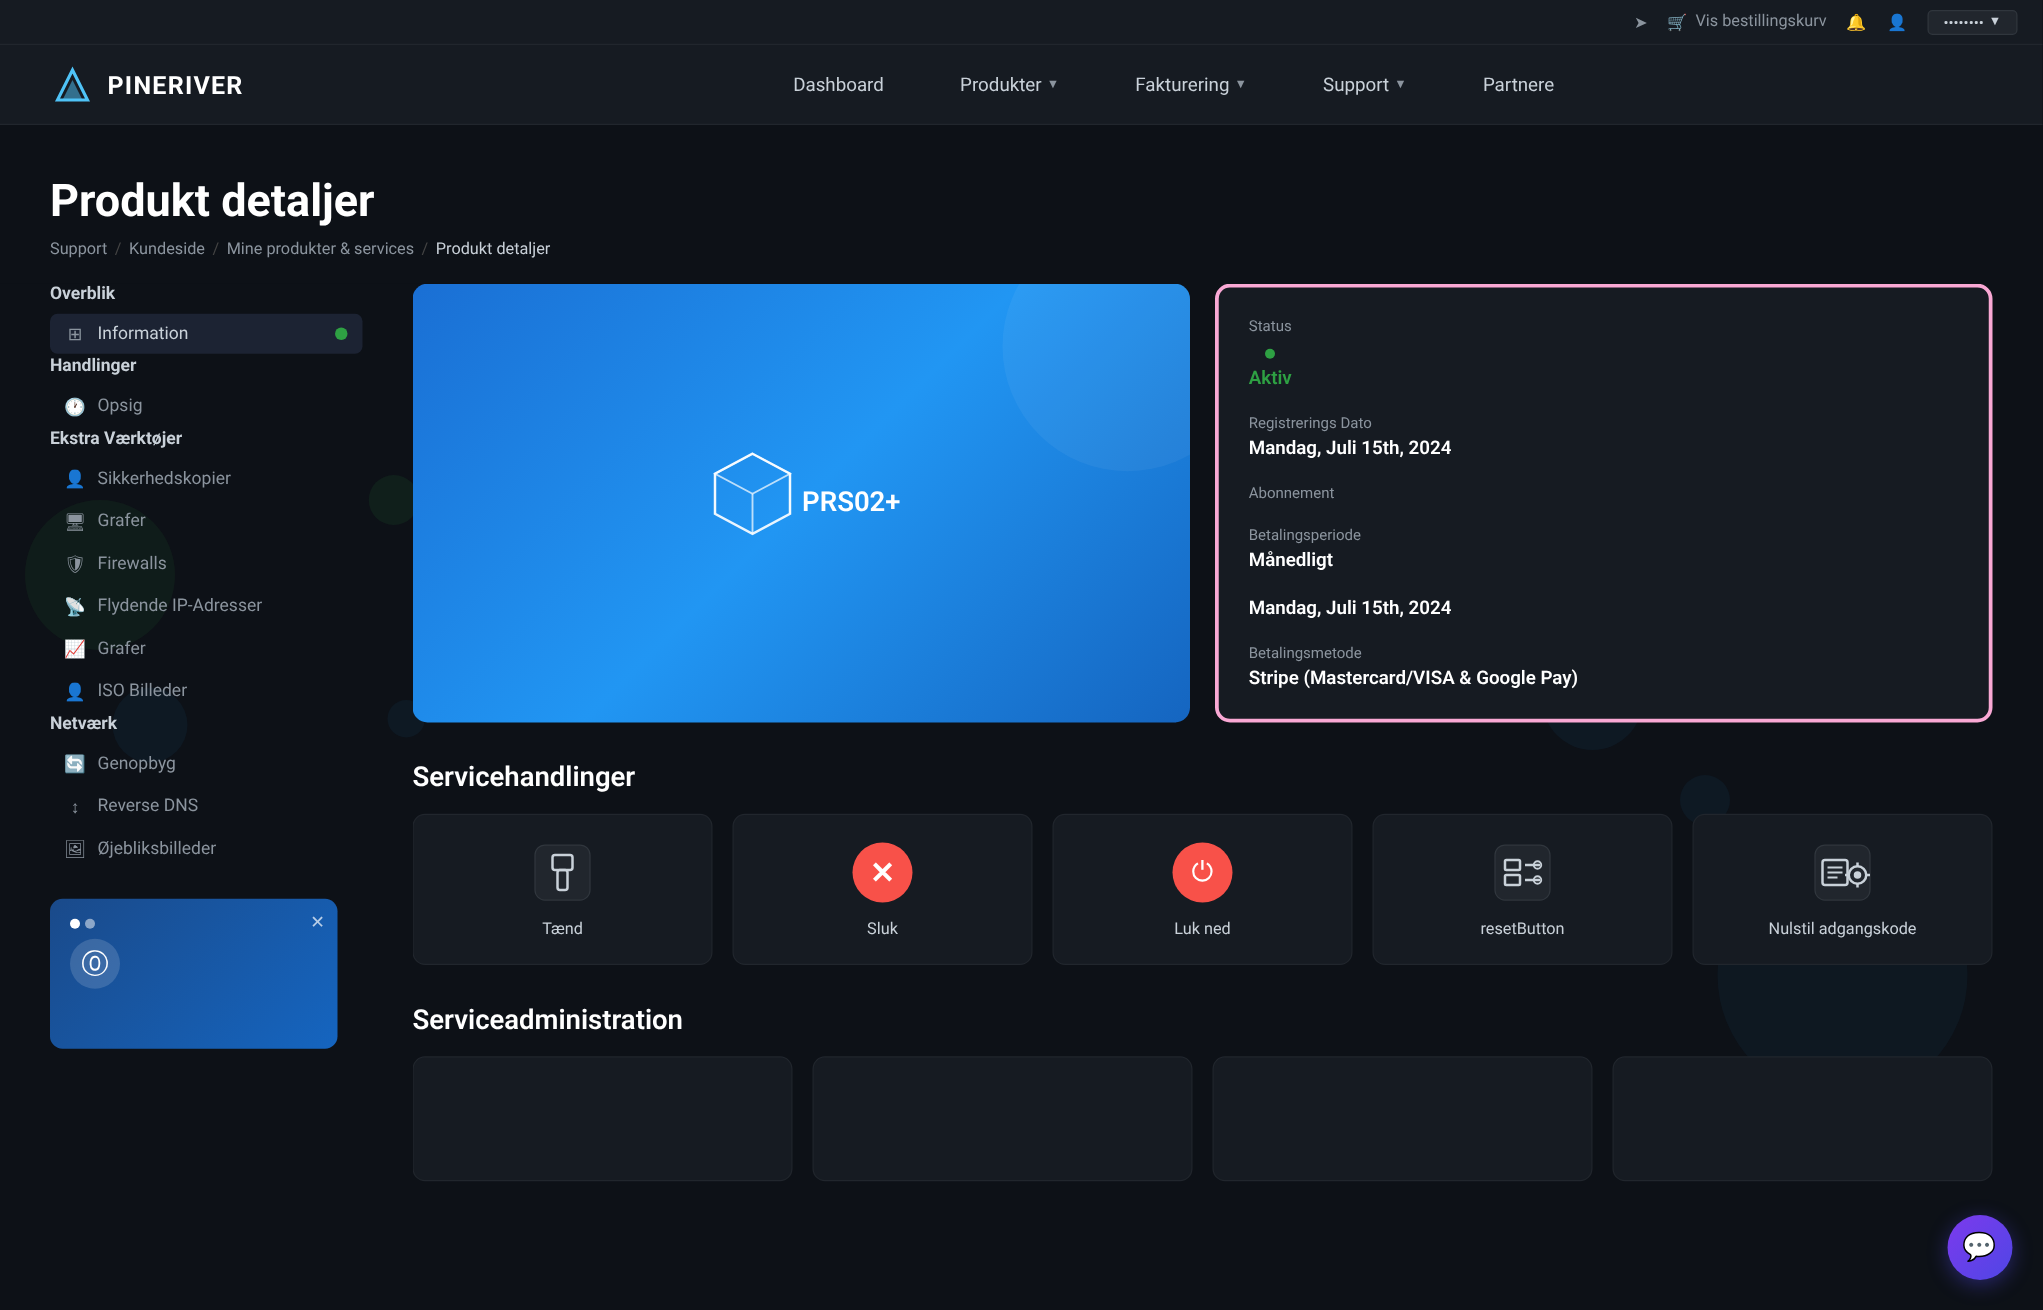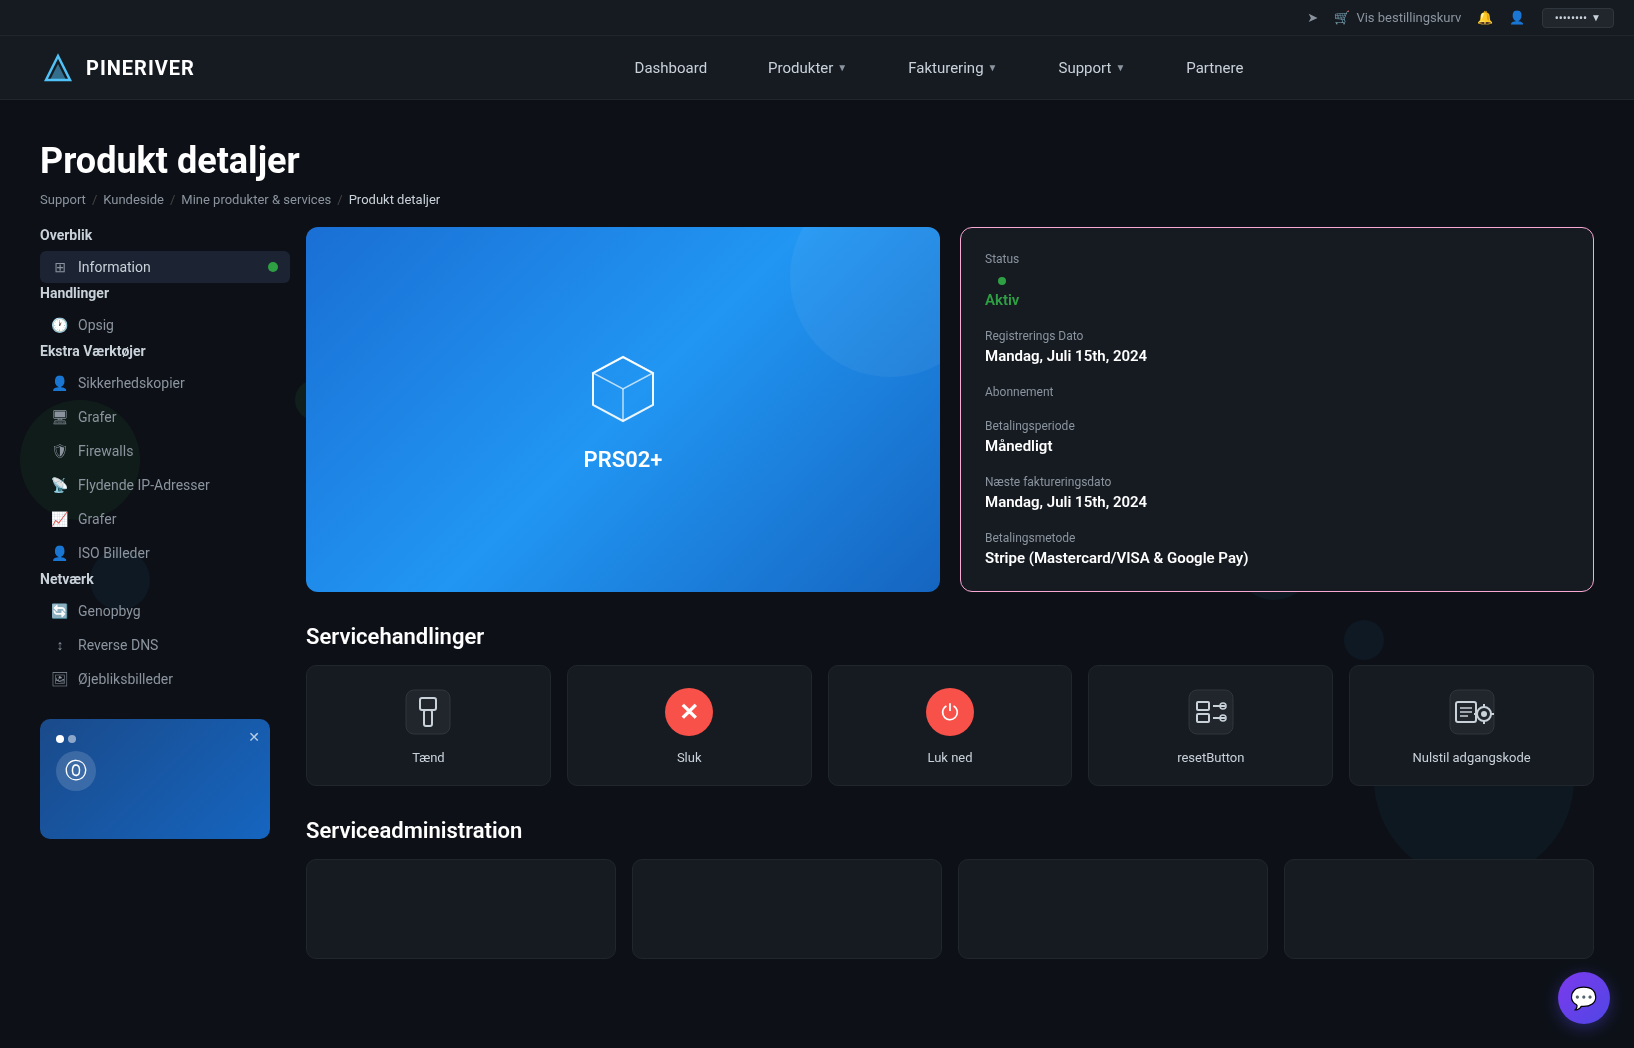--- a/index.html
+++ b/index.html
@@ -105,21 +105,21 @@
       color: #8b949e;
     }
     .breadcrumb-sep { color: #444; }
     .breadcrumb-link { color: #8b949e; cursor: pointer; }
     .breadcrumb-current { color: #c9d1d9; }
 
     
     .main-layout {
       display: flex;
       padding: 0 40px 40px 40px;
-      gap: 16px;
+      gap: 40px;
     }
 
     
     .sidebar {
       width: 250px;
       flex-shrink: 0;
     }
     .sidebar-section-title {
       font-size: 14px;
       font-weight: 700;
@@ -170,21 +170,21 @@
     .product-grid {
       display: grid;
       grid-template-columns: 1fr 1fr;
       gap: 20px;
       margin-bottom: 32px;
     }
     .product-visual {
       background: linear-gradient(135deg, #1a6fd4, #2196f3, #1565c0);
       border-radius: 12px;
       display: flex;
-      flex-direction: column;
+      flex-direction: row;
       align-items: center;
       justify-content: center;
       min-height: 340px;
       position: relative;
       overflow: hidden;
     }
     .product-visual::before {
       content: '';
       position: absolute;
       width: 200px;
@@ -201,21 +201,21 @@
     }
     .product-name {
       font-size: 22px;
       font-weight: 600;
       color: #ffffff;
     }
 
     
     .info-card {
       background: #161b22;
-      border: 1px solid #f9a8d4;
+      border: 3px solid #f9a8d4;
       border-radius: 12px;
       padding: 24px;
     }
     .info-row {
       margin-bottom: 20px;
     }
     .info-row:last-child { margin-bottom: 0; }
     .info-label {
       font-size: 12px;
       color: #8b949e;
@@ -570,21 +570,20 @@
           <div class="info-value">Mandag, Juli 15th, 2024</div>
         </div>
         <div class="info-row">
           <div class="info-label">Abonnement</div>
         </div>
         <div class="info-row">
           <div class="info-label">Betalingsperiode</div>
           <div class="info-value">Månedligt</div>
         </div>
         <div class="info-row">
-          <div class="info-label">Næste faktureringsdato</div>
           <div class="info-value">Mandag, Juli 15th, 2024</div>
         </div>
         <div class="info-row">
           <div class="info-label">Betalingsmetode</div>
           <div class="info-value">Stripe (Mastercard/VISA &amp; Google Pay)</div>
         </div>
       </div>
     </div>
 
     <div>

